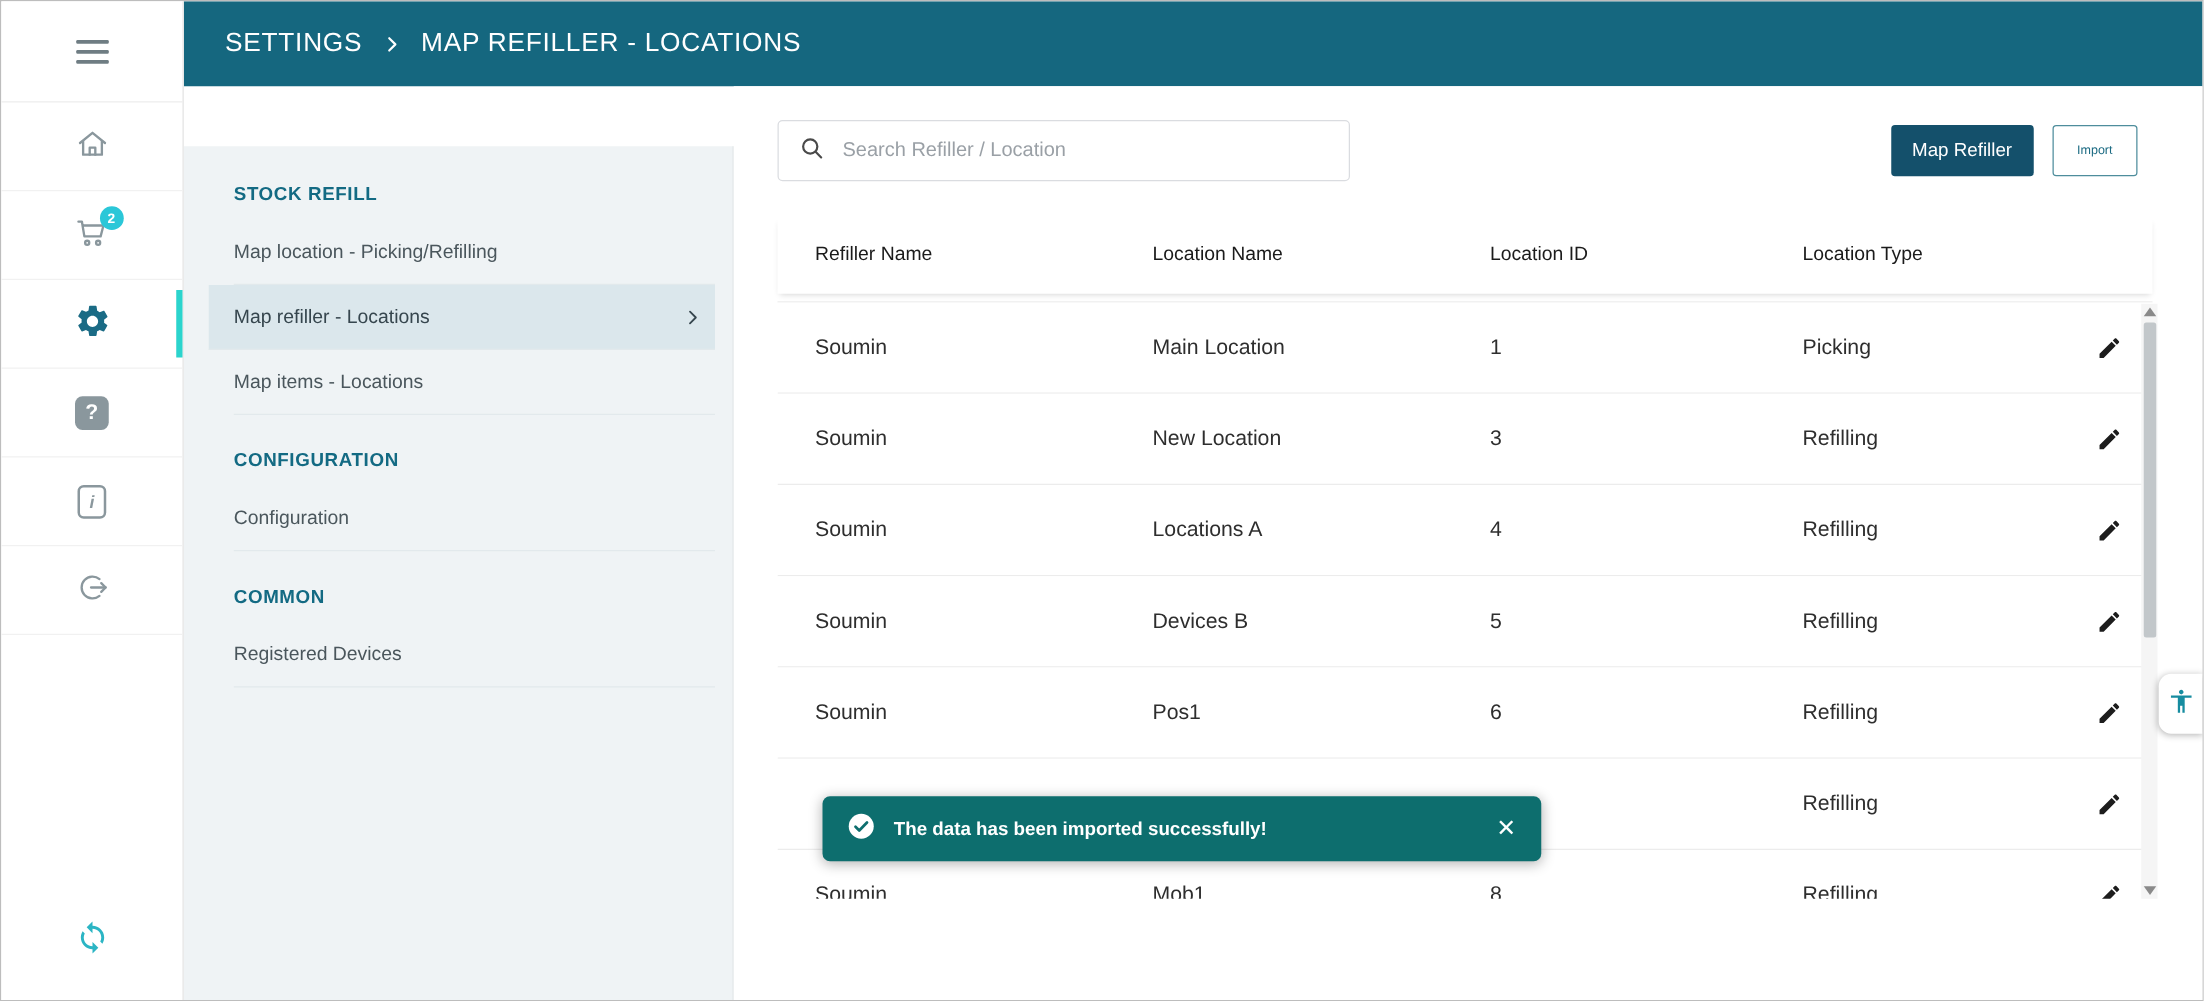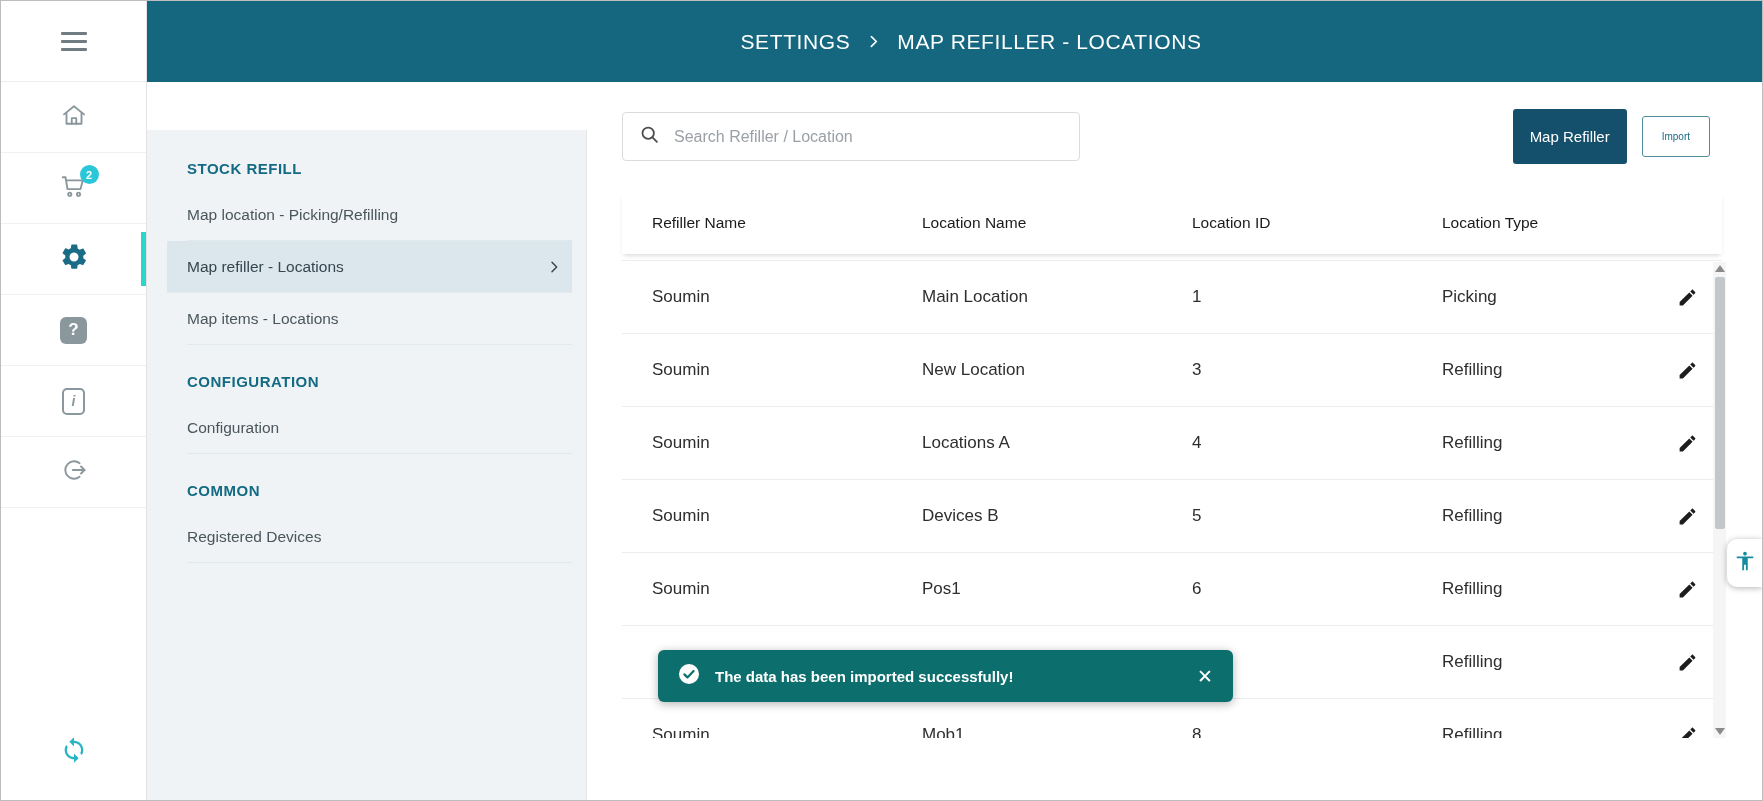--- a/index.html
+++ b/index.html
@@ -23,22 +23,22 @@
            display:flex; align-items:center; justify-content:center; }
   .help-sq { width:27px; height:27px; background:#8A979D; border-radius:6px; color:#fff;
              font-size:17px; font-weight:bold; display:flex; align-items:center; justify-content:center; }
   .info-sq { width:23px; height:27px; border:2px solid #8A979D; border-radius:5px; color:#8A979D;
              font-size:14px; font-weight:bold; display:flex; align-items:center; justify-content:center; font-style:italic;}
   .rail-spacer { flex:1; }
   .rail-refresh { height:96px; flex:none; display:flex; align-items:center; justify-content:center; cursor:pointer; }
 
   
   .body-col { flex:1; display:flex; flex-direction:column; min-width:0; }
-  .topbar { height:81px; flex:none; background:#15677F; color:#fff; display:flex; align-items:center;
-            padding-left:33px; gap:15px;justify-content:center; }
+  .topbar { height:68px; flex:none; background:#15677F; color:#fff; display:flex; align-items:center;
+            padding-left:33px; gap:15px; }
   .crumb { font-size:21px; letter-spacing:0.6px; }
   .crumb-sep { display:flex; align-items:center; }
 
   .content { flex:1; display:flex; min-height:0; }
 
   
   .subnav { width:440px; flex:none; background:#EFF3F5; border-right:1px solid #e2e6e8;
             padding:30px 14px 0 40px;margin-top:48px; }
   .nav-title { color:#136A83; font-weight:bold; font-size:15px; letter-spacing:0.5px; margin:28px 0 12px; }
   .nav-title.first { margin-top:0; }
@@ -48,21 +48,21 @@
   .nav-chevron { display:flex; color:#36464E; }
 
   
   .main { flex:1; position:relative; background:#fff; padding:27px 0 0 35px; min-width:0; }
   .main-top { display:flex; align-items:center; width:1088px; }
   .search-box { width:458px; height:49px; border:1px solid #DADCE0; border-radius:4px; background:#fff;
                 display:flex; align-items:center; padding:15px 16px; gap:14px; }
   .search-box input { border:none; outline:none; font-size:16px; flex:1; color:#333; background:transparent;
                       font-family:"Liberation Sans", sans-serif; }
   .search-box input::placeholder { color:#9AA0A6; }
-  .btn-primary { height:55px; padding:0 17px; background:#14506B; color:#fff; font-size:15px;
+  .btn-primary { height:41px; padding:0 17px; background:#14506B; color:#fff; font-size:15px;
                  border:none; border-radius:3px; cursor:pointer; margin-left:auto;
                  font-family:"Liberation Sans", sans-serif; }
   .btn-outline { height:41px; padding:0 19px; background:#fff; color:#1C6B83; font-size:10px;
                  border:1px solid #4E8D9C; border-radius:3px; margin-left:15px; cursor:pointer;
                  font-family:"Liberation Sans", sans-serif; }
 
   .table { width:1100px; margin-top:28px; position:relative; }
   .thead, .trow { display:grid; grid-template-columns:270px 270px 250px 240px 70px; align-items:center; }
   .thead { height:62px; font-weight:normal; font-size:15.5px; color:#1b1b1b; background:#fff;
            box-shadow:0 3px 5px -2px rgba(0,0,0,0.18); position:relative; z-index:1; }

